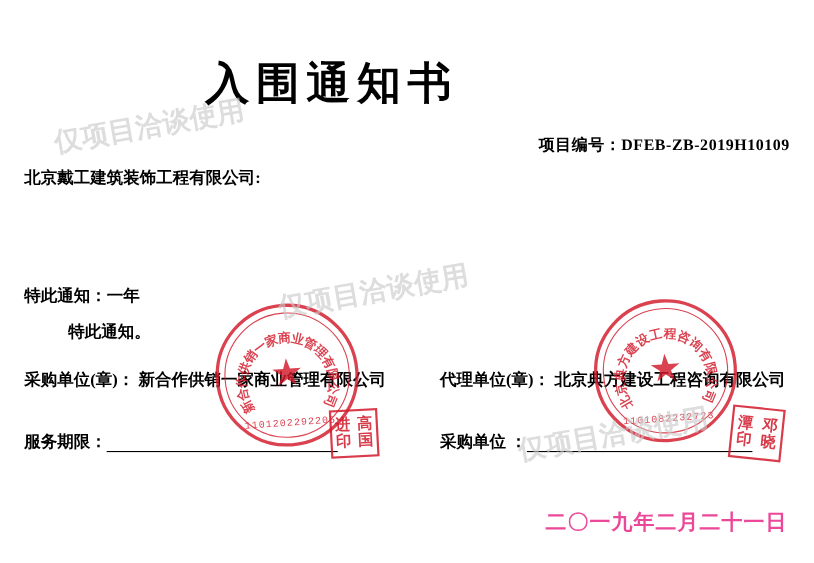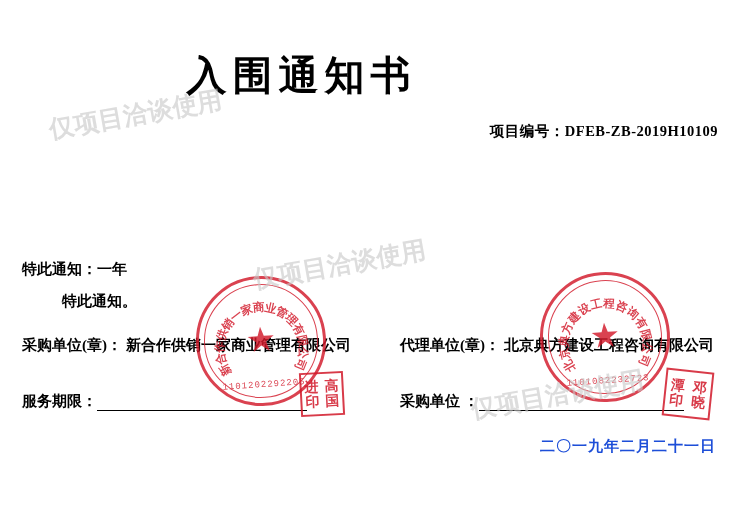--- a/index.html
+++ b/index.html
@@ -123,26 +123,26 @@
     width: 210px;
     border-bottom: 1.4px solid #000;
     height: 16px;
     vertical-align: bottom;
   }
   .sig-blank.short { width: 205px; }
 
   
   .doc-date {
     position: absolute;
-    top: 437px;
+    top: 462px;
     right: 24px;
-    font-size: 15px;
+    font-size: 19px;
     font-weight: bold;
     letter-spacing: 1px;
-    color: #1d4ed8;
+    color: #ec4899;
   }
 
   
   .seal-round {
     position: absolute;
     border-radius: 50%;
     border: 3px solid #d2192a;
     color: #d2192a;
     opacity: 0.82;
     transform: rotate(-4deg);
@@ -244,20 +244,21 @@
 <body>
 
 <div id="page">
 
   <div class="doc-title">入围通知书</div>
 
   <div class="project-no">
     <span>项目编号：</span><span>DFEB-ZB-2019H10109</span>
   </div>
 
+  <div class="addressee">北京戴工建筑装饰工程有限公司:</div>
 
 
   <div class="service-period">特此通知：一年</div>
 
   <div class="notice-line">特此通知。</div>
 
   <div class="sig-row row-unit">
     <div class="sig-cell left">
       <span>采购单位(章)：</span><span class="sig-value">新合作供销一家商业管理有限公司</span>
     </div>

